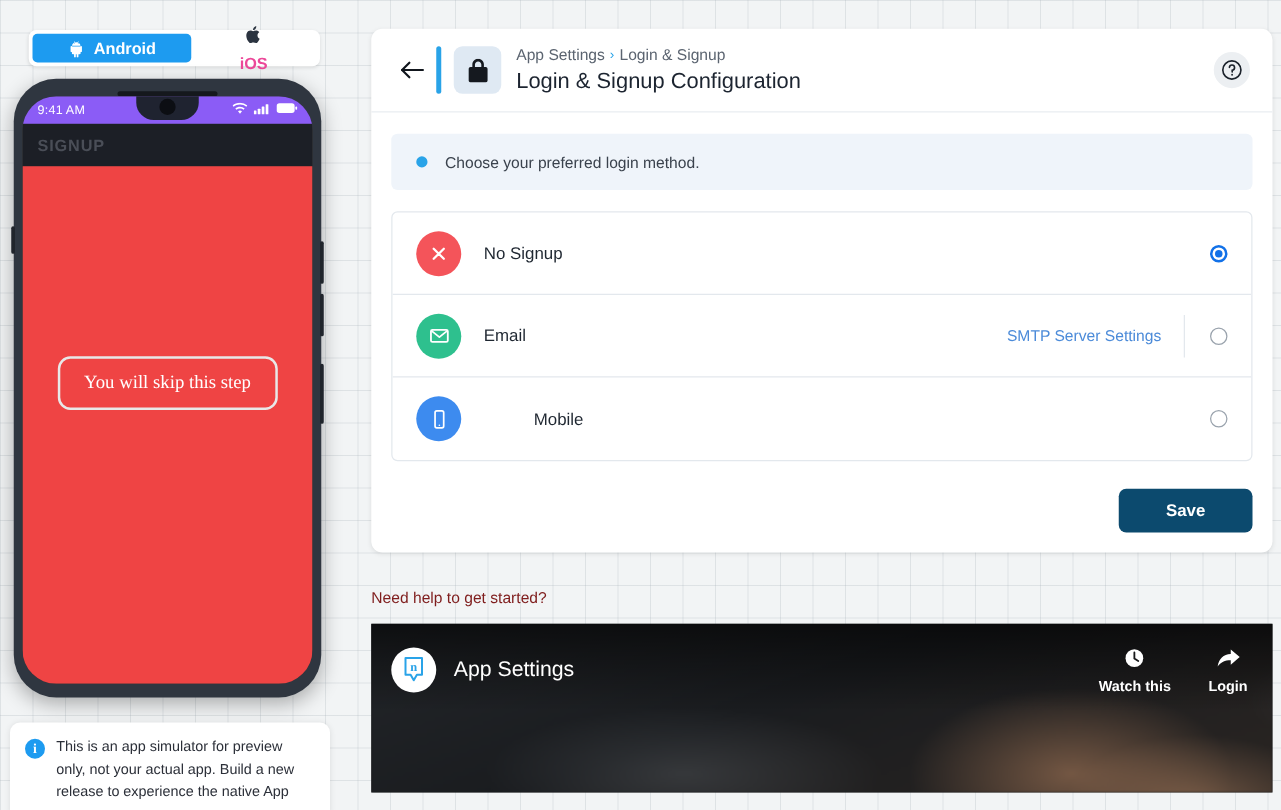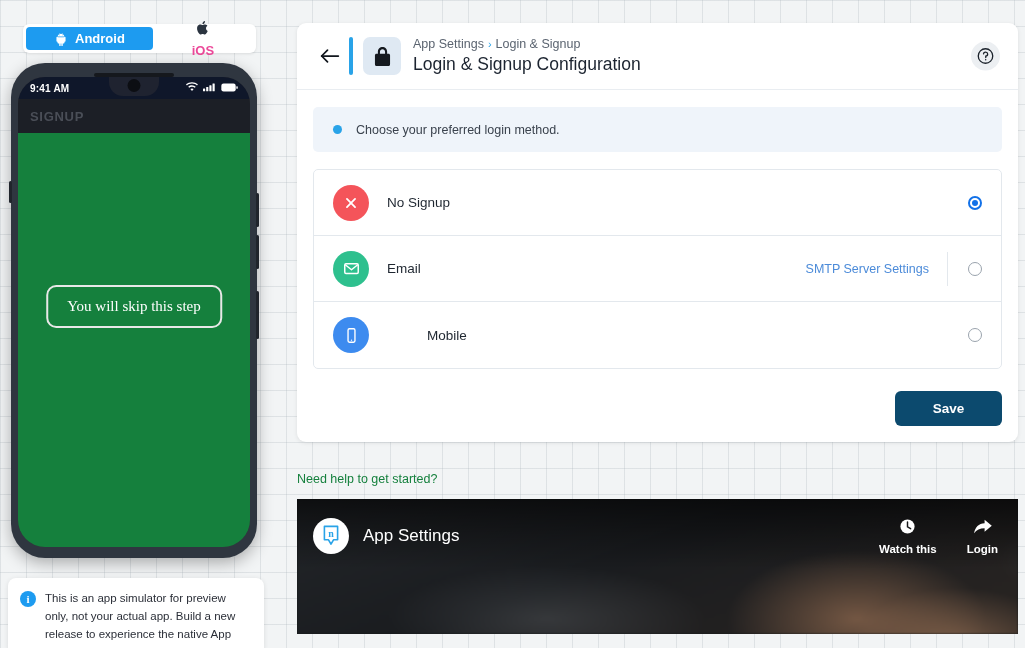--- a/index.html
+++ b/index.html
@@ -70,25 +70,25 @@
   #phone-screen {
     position: absolute; left: 7px; top: 14px;
     width: 232px; height: 470px;
     background: #333333;
     border-radius: 27px;
     overflow: hidden;
   }
   #status-bar {
     position: relative;
     height: 22px;
-    background: #0f172a;
+    background: #8b5cf6;
     color: #ffffff;
     display: flex; align-items: center;
     padding: 0 12px;
-    font-size: 10px; font-weight: bold;
+    font-size: 10px; font-weight: normal;
   }
   #status-time { letter-spacing: 0.2px; }
   #status-icons {
     position: absolute; right: 12px; top: 0;
     height: 22px;
     display: flex; align-items: center; gap: 5px;
   }
   #notch {
     position: absolute; left: 50%; top: -3px;
     transform: translateX(-50%);
@@ -107,21 +107,21 @@
     background: #1c1f26;
     display: flex; align-items: center;
     padding: 0 12px;
     color: #4a4e57;
     font-size: 13px; font-weight: bold;
     letter-spacing: 0.7px;
   }
   #app-body {
     position: relative;
     height: 414px;
-    background: #15803d;
+    background: #ef4444;
   }
   #skip-box {
     position: absolute; left: 50%; top: 152px;
     transform: translateX(-50%);
     border: 2px solid #e8e8e8;
     border-radius: 10px;
     padding: 11px 19px;
     color: #ffffff;
     font-family: "Liberation Serif", serif;
     font-size: 15px;
@@ -269,21 +269,21 @@
     width: 107px; height: 35px;
     background: #0c4a6e; color: #ffffff;
     border: none; border-radius: 6px;
     font-size: 13.5px; font-weight: bold;
     font-family: "Liberation Sans", sans-serif;
     cursor: pointer;
   }
 
   #help-link-row { margin-top: 27px; }
   #help-link {
-    font-size: 12.5px; color: #15803d;
+    font-size: 12.5px; color: #7f1d1d;
     cursor: pointer; text-decoration: none;
   }
 
   
   #video-embed {
     position: relative;
     margin-top: 12px;
     width: 721px; height: 135px;
     overflow: hidden;
     background: #17181a;

